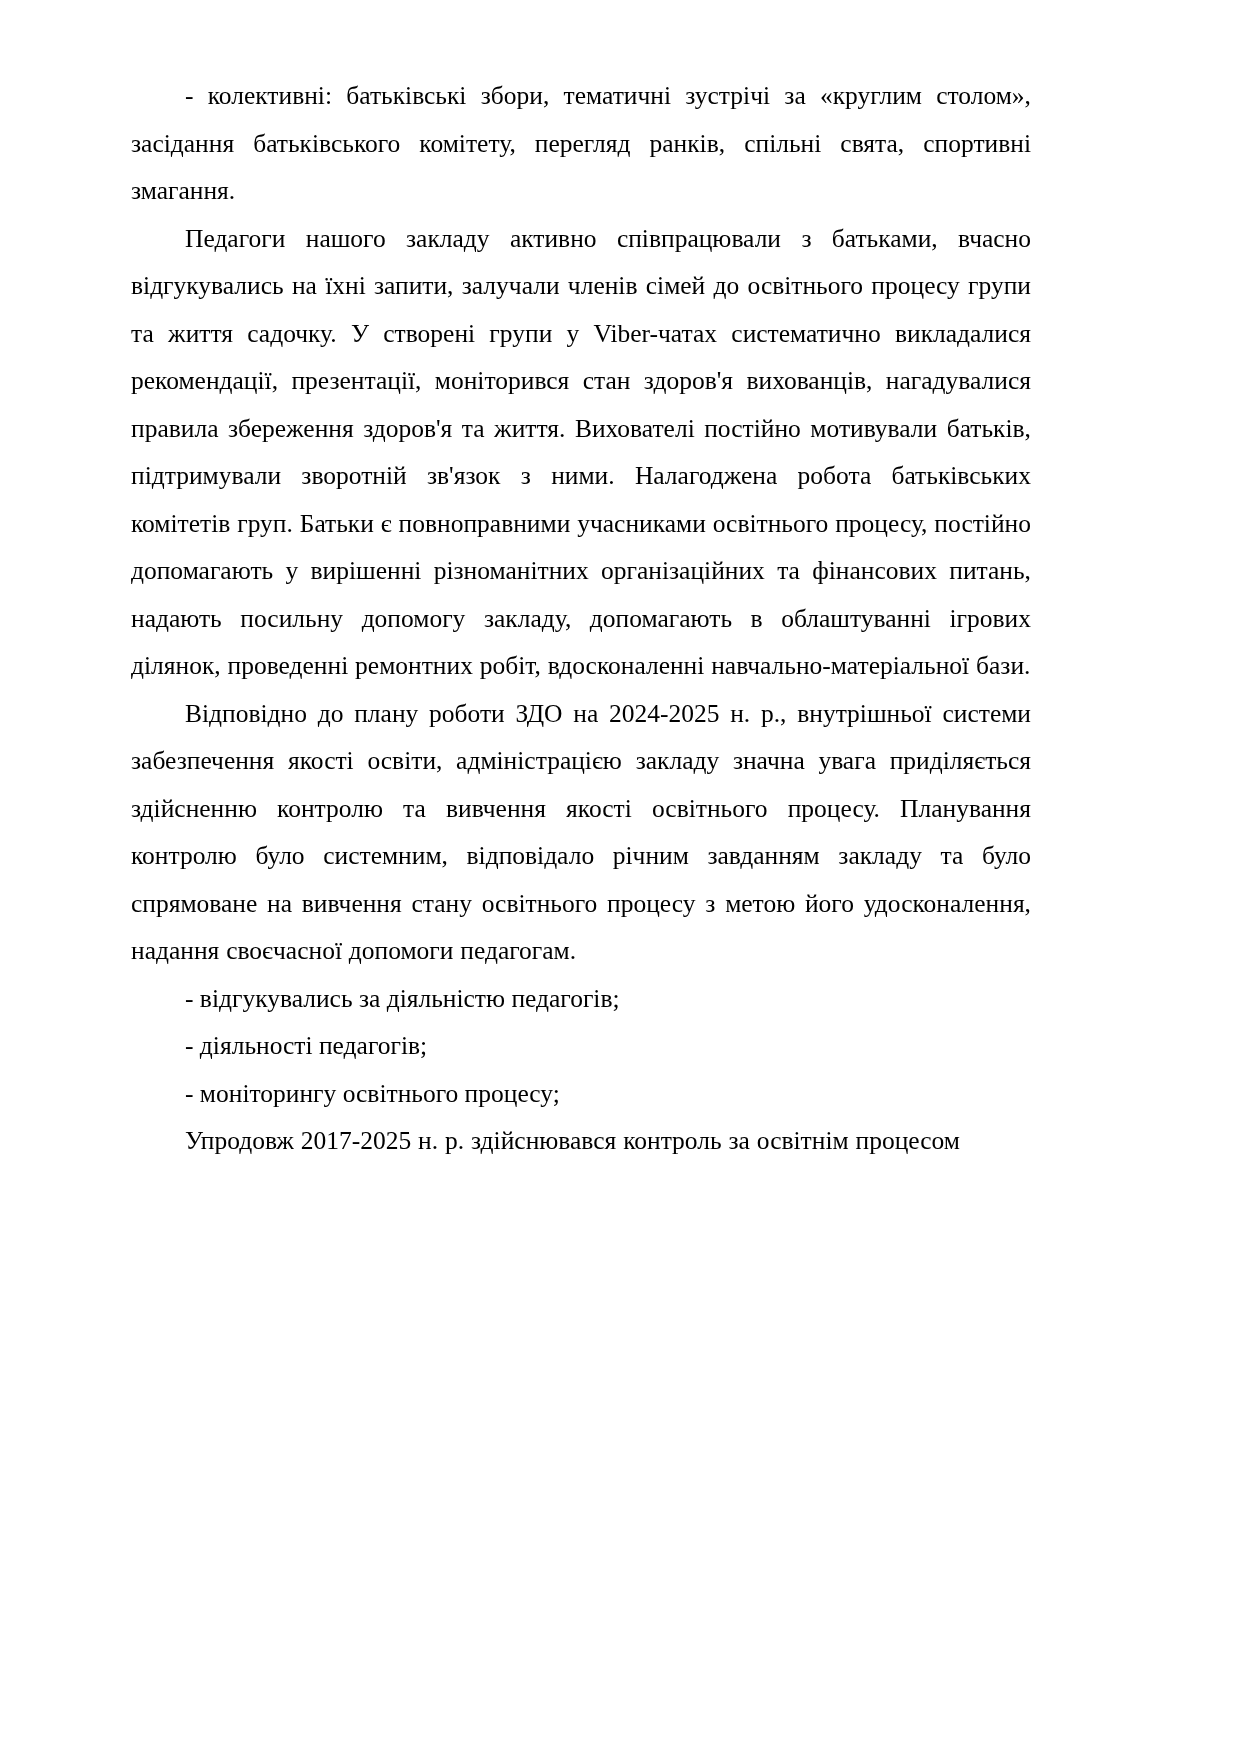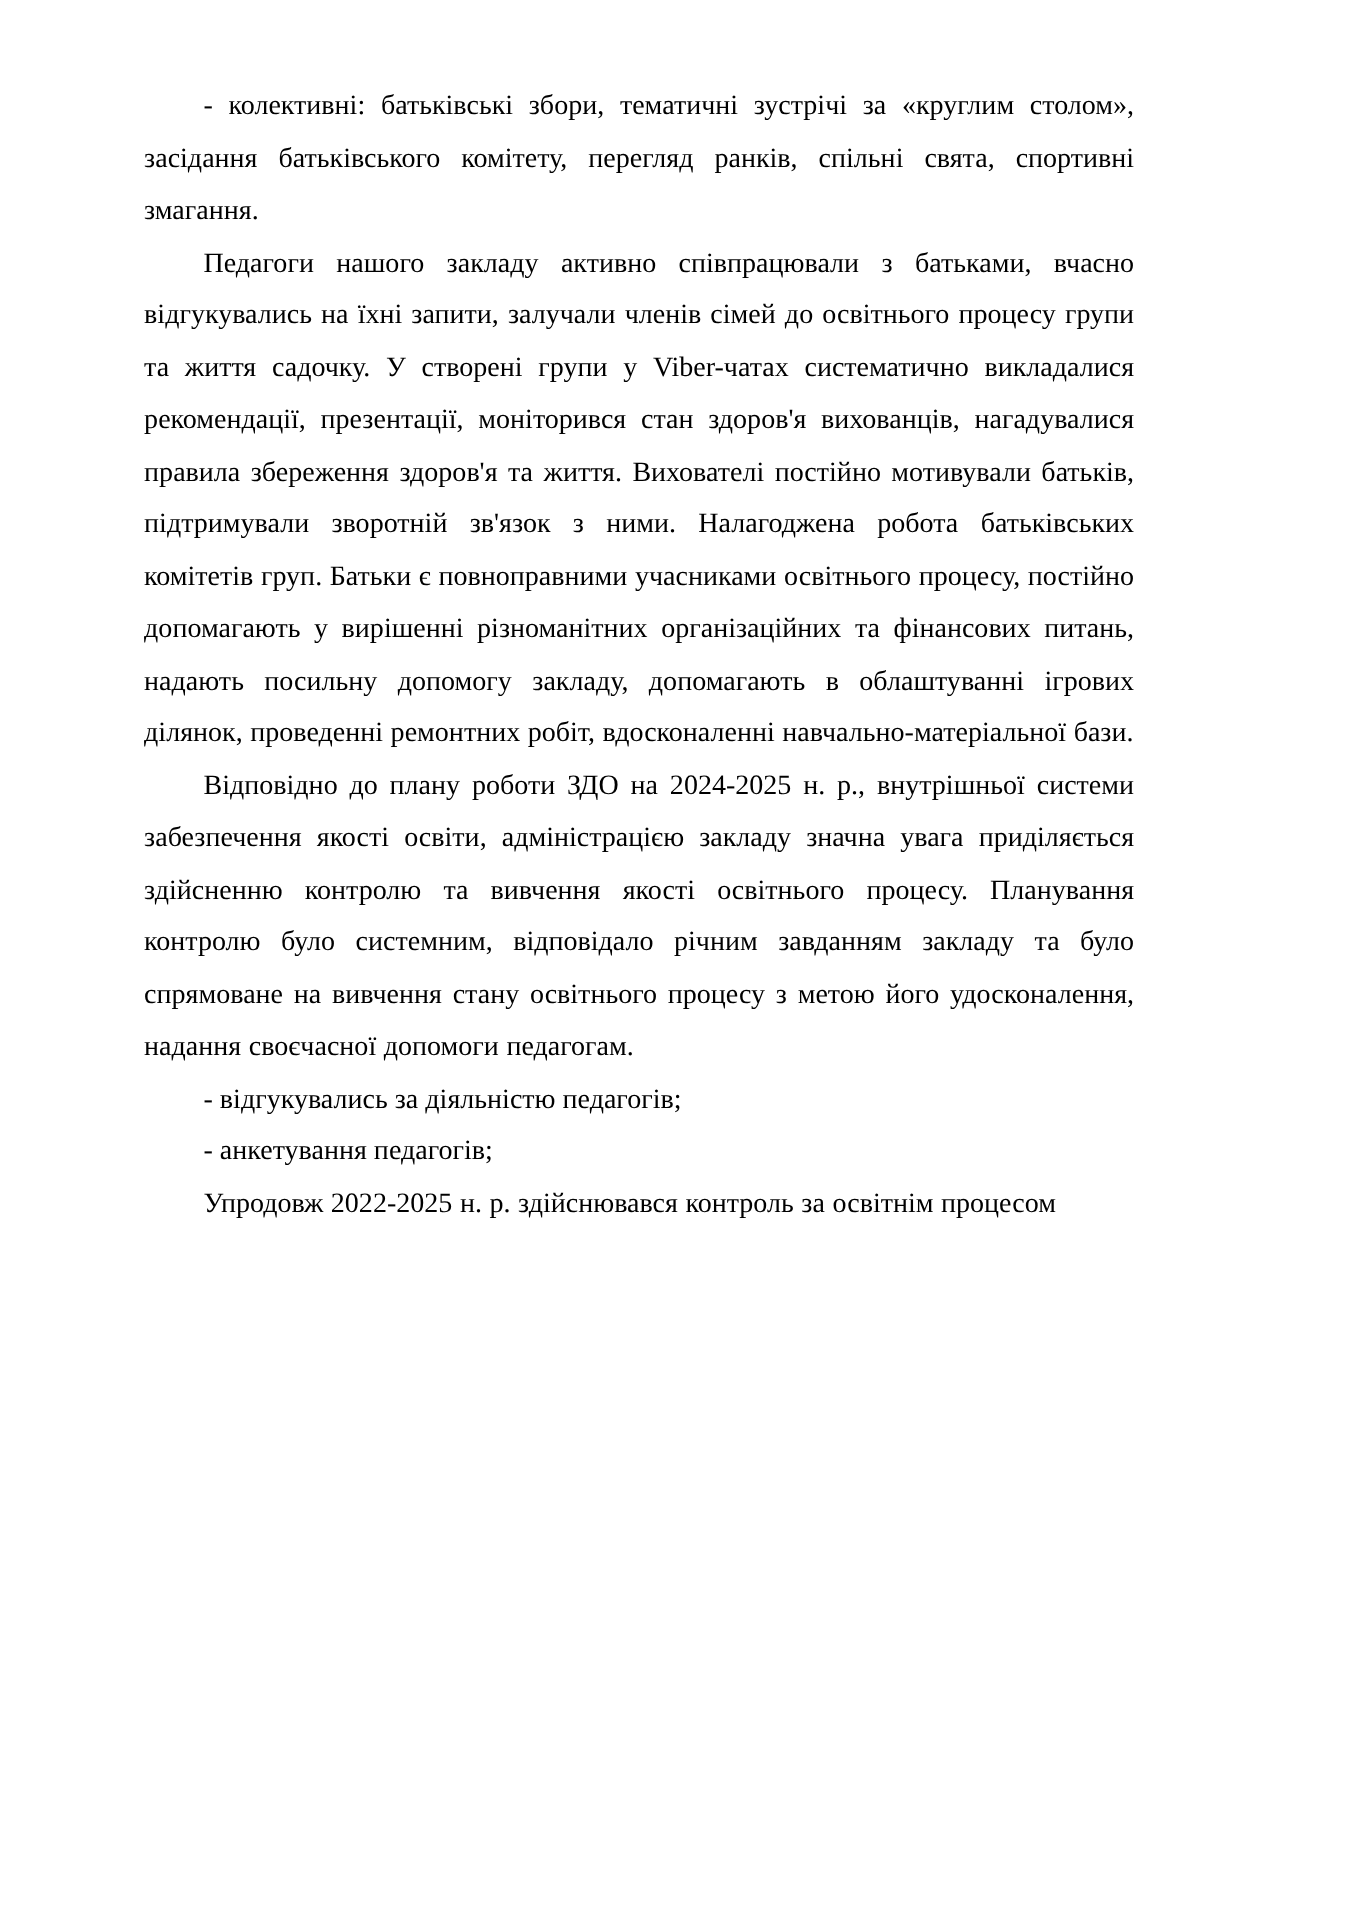--- a/index.html
+++ b/index.html
@@ -60,21 +60,22 @@
     <p class="para">- колективні: батьківські збори, тематичні зустрічі за «круглим столом», засідання батьківського комітету, перегляд ранків, спільні свята, спортивні змагання.</p>
 
 
     <p class="para">Педагоги нашого закладу активно співпрацювали з батьками, вчасно відгукувались на їхні запити, залучали членів сімей до освітнього процесу групи та життя садочку. У створені групи у Viber-чатах систематично викладалися рекомендації, презентації, моніторився стан здоров'я вихованців, нагадувалися правила збереження здоров'я та життя. Вихователі постійно мотивували батьків, підтримували зворотній зв'язок з ними. Налагоджена робота батьківських комітетів груп. Батьки є повноправними учасниками освітнього процесу, постійно допомагають у вирішенні різноманітних організаційних та фінансових питань,  надають посильну допомогу закладу, допомагають в облаштуванні ігрових ділянок, проведенні ремонтних робіт, вдосконаленні навчально-матеріальної бази.</p>
 
     <p class="para">Відповідно до плану роботи ЗДО на 2024-2025 н. р., внутрішньої системи забезпечення якості освіти, адміністрацією закладу значна увага приділяється здійсненню контролю та вивчення якості освітнього процесу. Планування контролю було системним, відповідало річним завданням закладу та  було спрямоване на вивчення стану освітнього процесу з метою його удосконалення, надання своєчасної допомоги педагогам.</p>
 
 
     <p class="listitem">- відгукувались за діяльністю педагогів;</p>
 
-    <p class="listitem">- анкетування педагогів;</p>
+    <p class="listitem">- діяльності педагогів;</p>
 
 
+    <p class="listitem">- моніторингу освітнього процесу;</p>
 
 
-    <p class="para tail">Упродовж 2022-2025 н. р. здійснювався контроль за освітнім процесом</p>
+    <p class="para tail">Упродовж 2017-2025 н. р. здійснювався контроль за освітнім процесом</p>
 
   </div>
 </div>
 
 </body></html>

